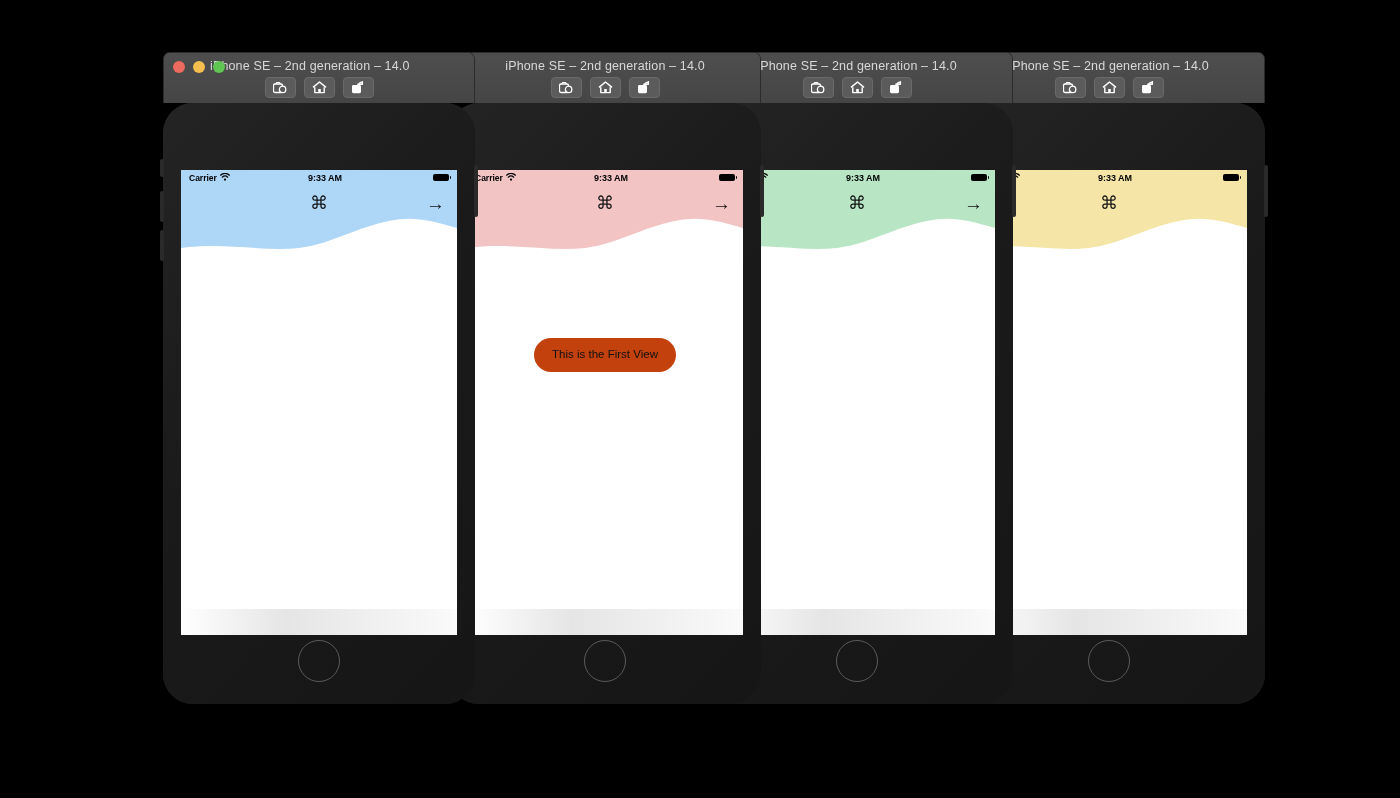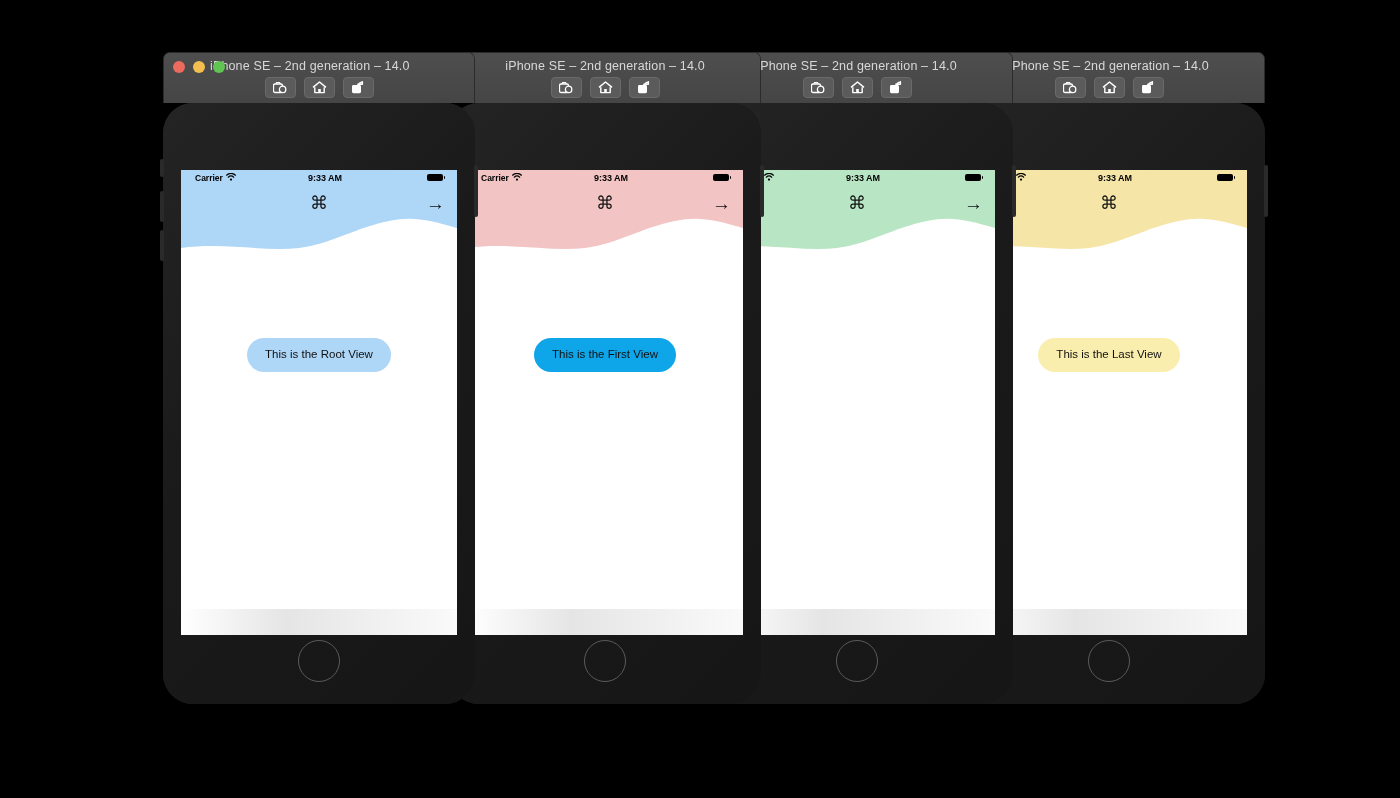--- a/index.html
+++ b/index.html
@@ -98,21 +98,21 @@
     width:276px; height:465px;
     background:#fff;
     overflow:hidden;
   }
 
   
   .statusbar {
     position:relative;
     height:15px;
     display:flex; align-items:center;
-    padding:0 14px;
+    padding:0 8px;
     font-size:8.5px;
     font-weight:bold;
     color:#000;
     z-index:4;
   }
   .sb-left { display:flex; align-items:center; gap:3px; flex:1; }
   .sb-center { position:absolute; left:12px; right:0; text-align:center; font-size:9px; }
   .sb-right { display:flex; align-items:center; justify-content:flex-end; flex:1; z-index:1;}
   .battery {
     width:16px; height:7.5px;
@@ -259,23 +259,20 @@
               </div>
               <div class="sb-center">9:33 AM</div>
               <div class="sb-right">
                 <span class="battery"></span>
               </div>
             </div>
             <div class="navbar">
               <span class="nav-cmd">⌘</span>
               <span class="nav-next">→</span>
             </div>
-            <div class="content">
-              <div class="pill" style="background: rgb(174, 214, 247);">This is the Root View</div>
-            </div>
             <div class="screen-sheen"></div>
           </div>
           <div class="home-btn"></div>
         </div>
       </div>
       <div class="sim" style="left: 449px; top: 52px; z-index: 30;">
         <div class="titlebar">
           <div class="titlebar-inner"></div>
           <div class="win-title">iPhone SE – 2nd generation – 14.0</div>
           <div class="toolbar">
@@ -332,21 +329,21 @@
               <div class="sb-center">9:33 AM</div>
               <div class="sb-right">
                 <span class="battery"></span>
               </div>
             </div>
             <div class="navbar">
               <span class="nav-cmd">⌘</span>
               <span class="nav-next">→</span>
             </div>
             <div class="content">
-              <div class="pill" style="background: #0ea5e9;">This is the First View</div>
+              <div class="pill" style="background: #c2410c;">This is the First View</div>
             </div>
             <div class="screen-sheen"></div>
           </div>
           <div class="home-btn"></div>
         </div>
       </div>
       <div class="sim" style="left: 701px; top: 52px; z-index: 20;">
         <div class="titlebar">
           <div class="titlebar-inner"></div>
           <div class="win-title">iPhone SE – 2nd generation – 14.0</div>
@@ -472,22 +469,19 @@
               </div>
               <div class="sb-center">9:33 AM</div>
               <div class="sb-right">
                 <span class="battery"></span>
               </div>
             </div>
             <div class="navbar">
               <span class="nav-cmd">⌘</span>
               <span class="nav-next hidden">→</span>
             </div>
-            <div class="content">
-              <div class="pill" style="background: rgb(250, 238, 174);">This is the Last View</div>
-            </div>
             <div class="screen-sheen"></div>
           </div>
           <div class="home-btn"></div>
         </div>
       </div>
     </div>
 </div>
 
 </body></html>

